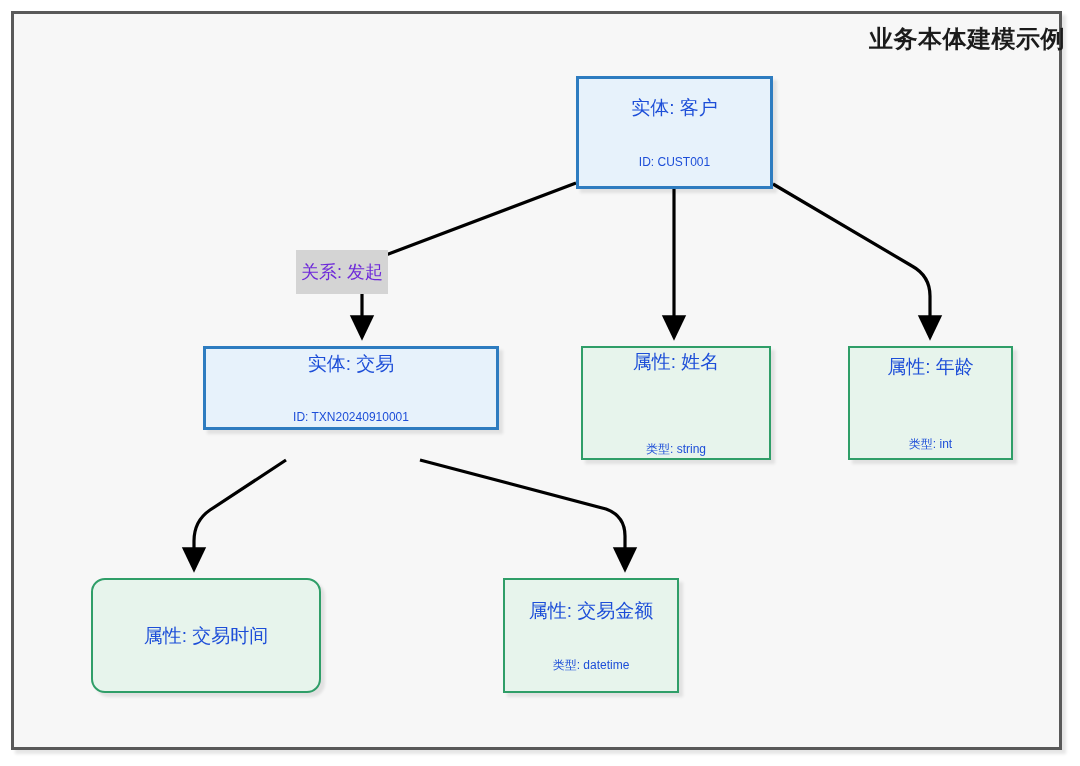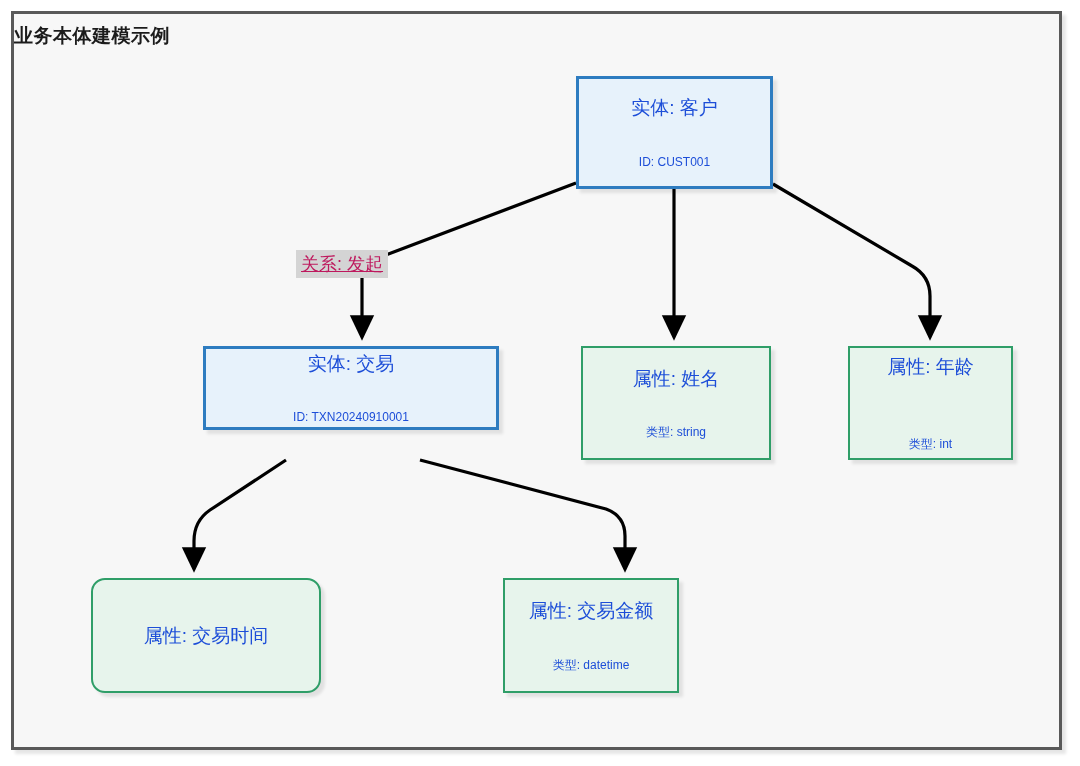--- a/index.html
+++ b/index.html
@@ -27,22 +27,22 @@
     border: 3px solid #595959;
     box-shadow: 4px 4px 3px rgba(0,0,0,0.10);
   }
 
   
   #diagram-title {
     position: absolute;
     left: 0;
     top: 9px;
     width: 1051px;
-    text-align: left;
-    font-size: 19px;
+    text-align: right;
+    font-size: 24px;
     font-weight: bold;
     color: #1b1b1b;
     letter-spacing: 0.5px;
     white-space: nowrap;
   }
 
   
   #edge-layer {
     position: absolute;
     left: 0;
@@ -76,36 +76,35 @@
     border: 3px solid #2e7cc0;
   }
   .node.attribute {
     background: #e7f4ec;
     border: 2px solid #2f9e68;
   }
 
   
   #node-customer     { left: 562px; top: 62px;  width: 197px; height: 113px; }
   #node-transaction  { left: 189px; top: 332px; width: 296px; height: 84px; }
-  #node-attr-name    { left: 567px; top: 332px; width: 190px; height: 114px; }
+  #node-attr-name    { left: 567px; top: 332px; width: 190px; height: 114px; justify-content: space-between; }
   #node-attr-age     { left: 834px; top: 332px; width: 165px; height: 114px; gap: 24px; }
   #node-attr-time    { left: 77px;  top: 564px; width: 230px; height: 115px; border-radius: 14px; }
   #node-attr-amount  { left: 489px; top: 564px; width: 176px; height: 115px; }
 
   
   #edge-label-initiates {
     position: absolute;
     left: 282px;
     top: 236px;
-    padding: 2px 5px;
+    padding: 10px 5px;
     background: #d4d4d4;
-    color: #be185d;
+    color: #6d28d9;
     font-size: 18px;
     white-space: nowrap;
-    text-decoration: underline;
   }
 </style>
 </head>
 <body>
 
 <div id="diagram-frame">
 
   <div id="diagram-title">业务本体建模示例</div>
 
   <svg id="edge-layer" viewBox="0 0 1051 739" width="1051" height="739" xmlns="http://www.w3.org/2000/svg">

